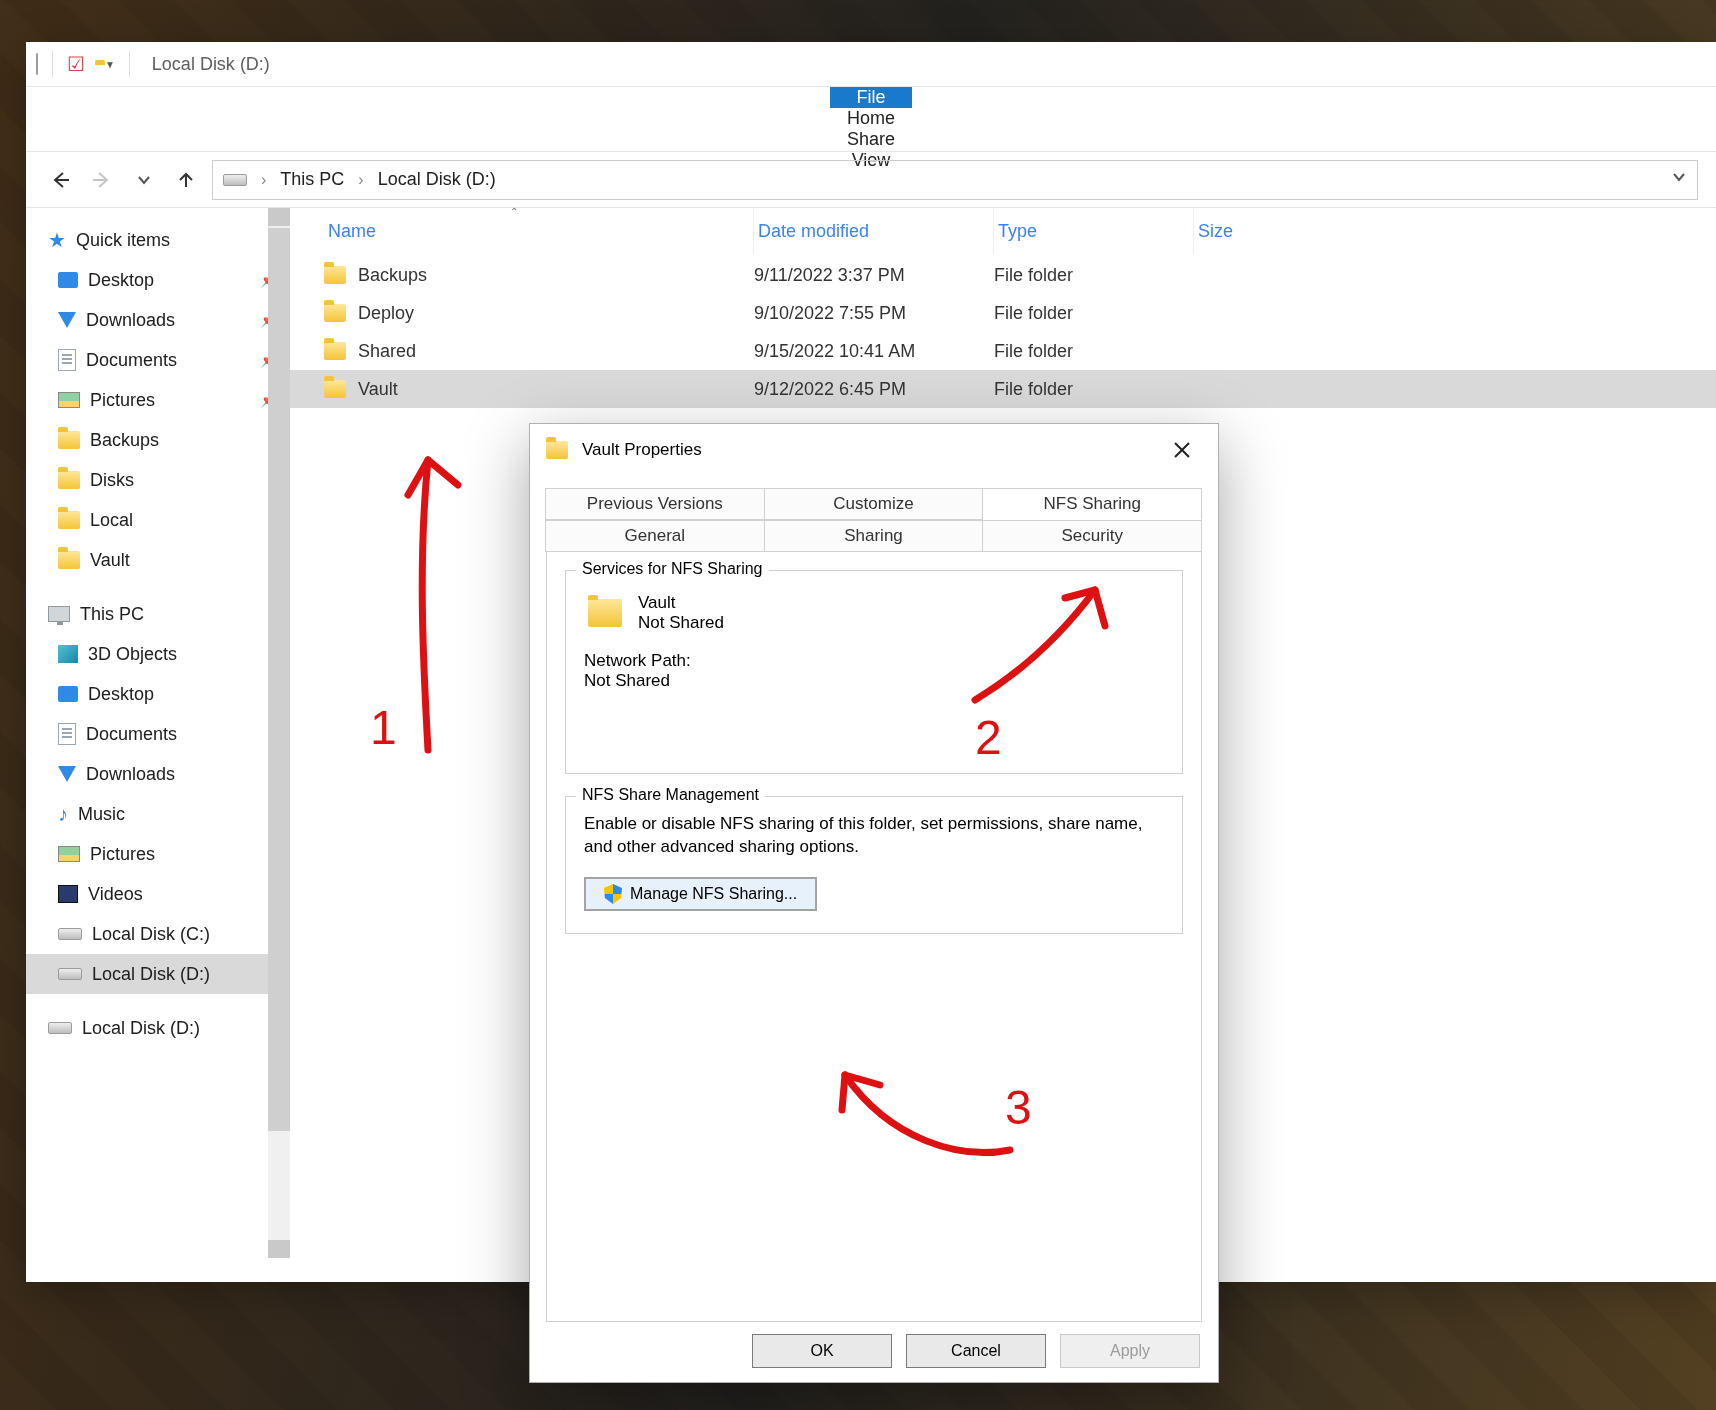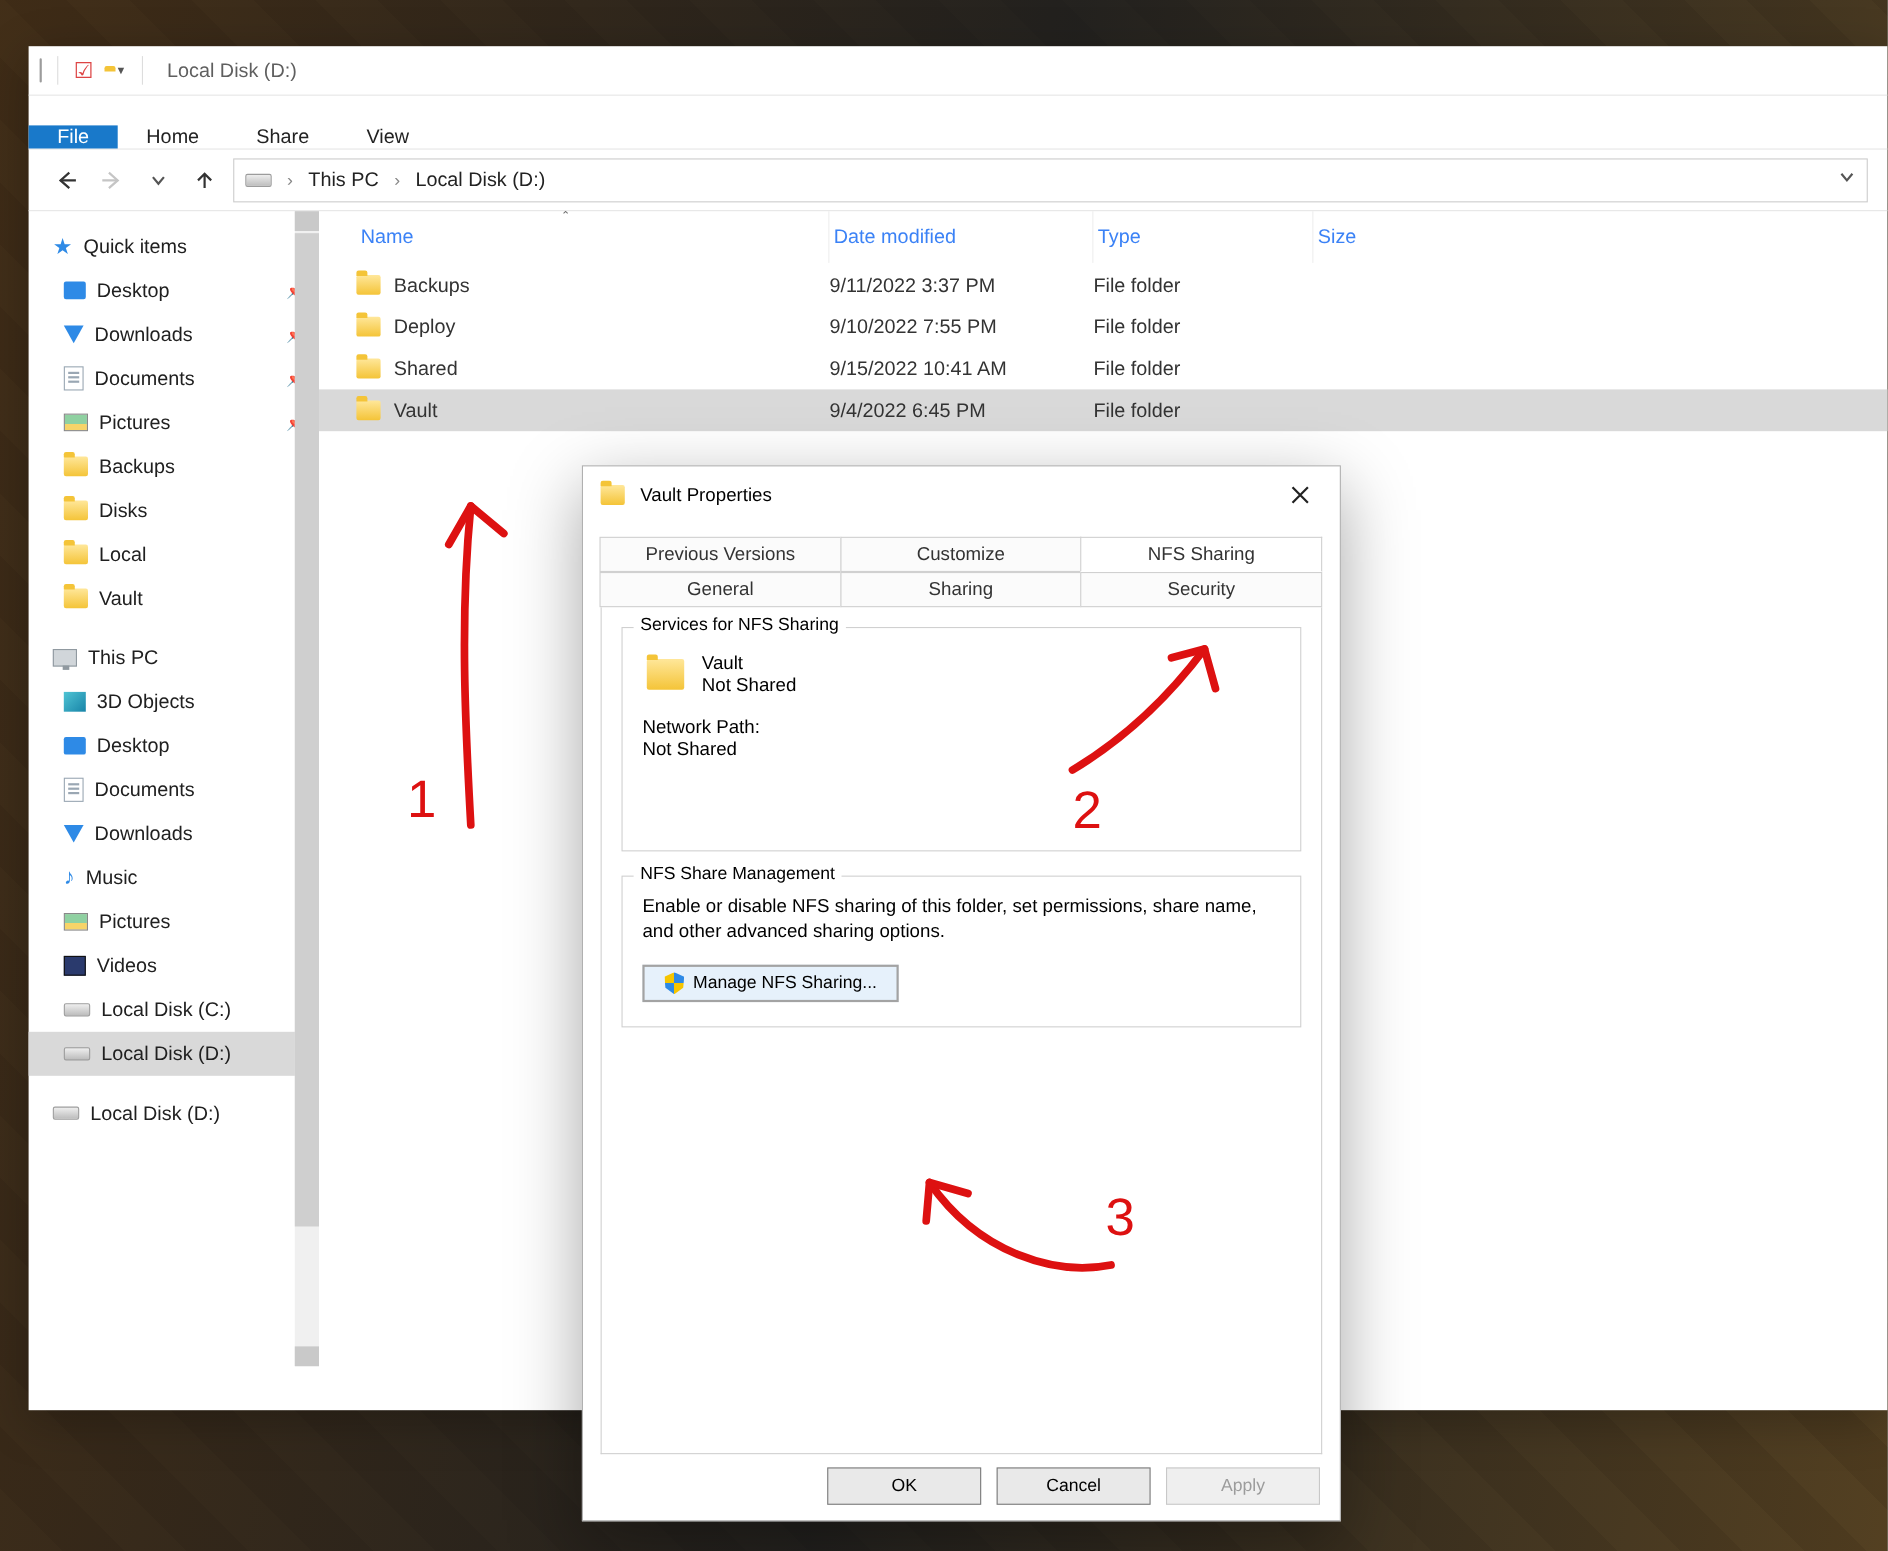--- a/index.html
+++ b/index.html
@@ -7,21 +7,21 @@
   .bg { position:absolute; inset:0; background:
     linear-gradient(100deg, rgba(60,40,20,.8) 0%, rgba(30,30,30,.9) 50%, rgba(80,60,30,.7) 100%),
     repeating-linear-gradient(45deg, #5c4a2a 0 40px, #4a3a20 40px 80px); }
   .explorer { position:absolute; left:26px; top:42px; width:1690px; height:1240px; background:#fff; box-shadow:0 10px 40px rgba(0,0,0,.25); font-size:18px; color:#202020; }
   
   .titlebar { height:44px; display:flex; align-items:center; gap:10px; padding:0 10px; }
   .titlebar .sep { width:1px; height:26px; background:#ddd; margin:0 4px;}
   .titlebar .title { color:#5f5f5f; margin-left:8px;}
   .drop { font-size:10px; color:#555;}
   
-  .ribbon { height:50px; display:flex; align-items:flex-end; border-top:1px solid #e6e6e6; border-bottom:1px solid #e6e6e6;}
+  .ribbon { height:66px; display:flex; align-items:center; border-top:1px solid #e6e6e6; border-bottom:1px solid #e6e6e6;flex-direction:column;}
   .ribbon .tab { padding:0 26px; display:flex; align-items:center; color:#222;}
   .ribbon .tab.file { background:#1979ca; color:#fff; }
   
   .navbar { height:56px; display:flex; align-items:center; gap:10px; padding:0 18px; border-bottom:1px solid #e6e6e6;}
   .navbtn { width:32px; height:32px; display:flex; align-items:center; justify-content:center; color:#555;}
   .navbtn.dim { color:#bfbfbf;}
   .crumb-bar { flex:1; height:40px; border:1px solid #ccc; display:flex; align-items:center; padding:0 10px; gap:12px; color:#222; }
   .crumb-sep::after { content:"›"; color:#888; font-size:16px; margin:0 2px;}
   .crumb-bar .chev { margin-left:auto; color:#555;}
   
@@ -270,21 +270,21 @@
           </div>
         <div>9/15/2022 10:41 AM</div>
         <div>File folder</div>
           <div></div>
       </div>
       <div class="row selected">
         <div class="cell">
             <span class="ic-folder"></span>
             <span>Vault</span>
           </div>
-        <div>9/4/2022 6:45 PM</div>
+        <div>9/12/2022 6:45 PM</div>
         <div>File folder</div>
           <div></div>
       </div>
     </div>
   </div>
 
 </div>
 
 <div class="dialog">
   <div class="dlg-title">

